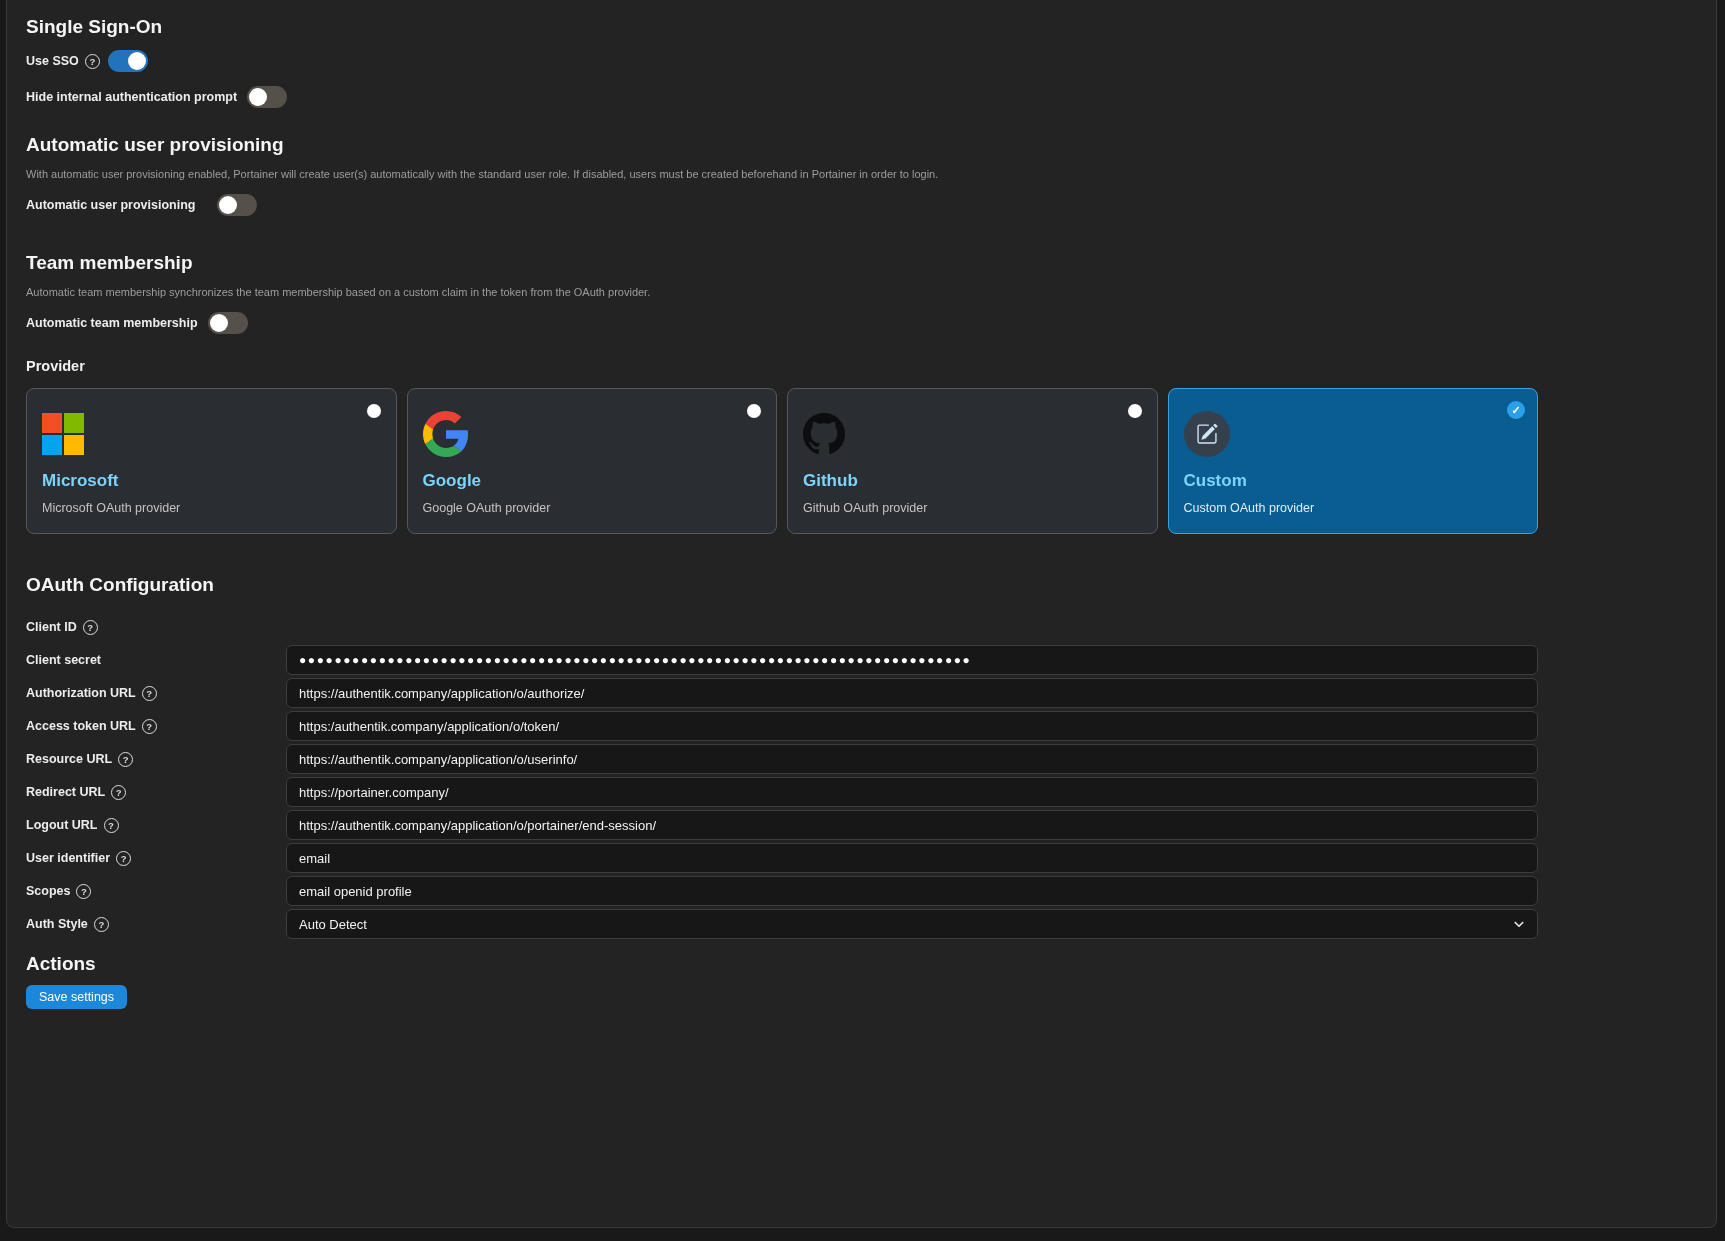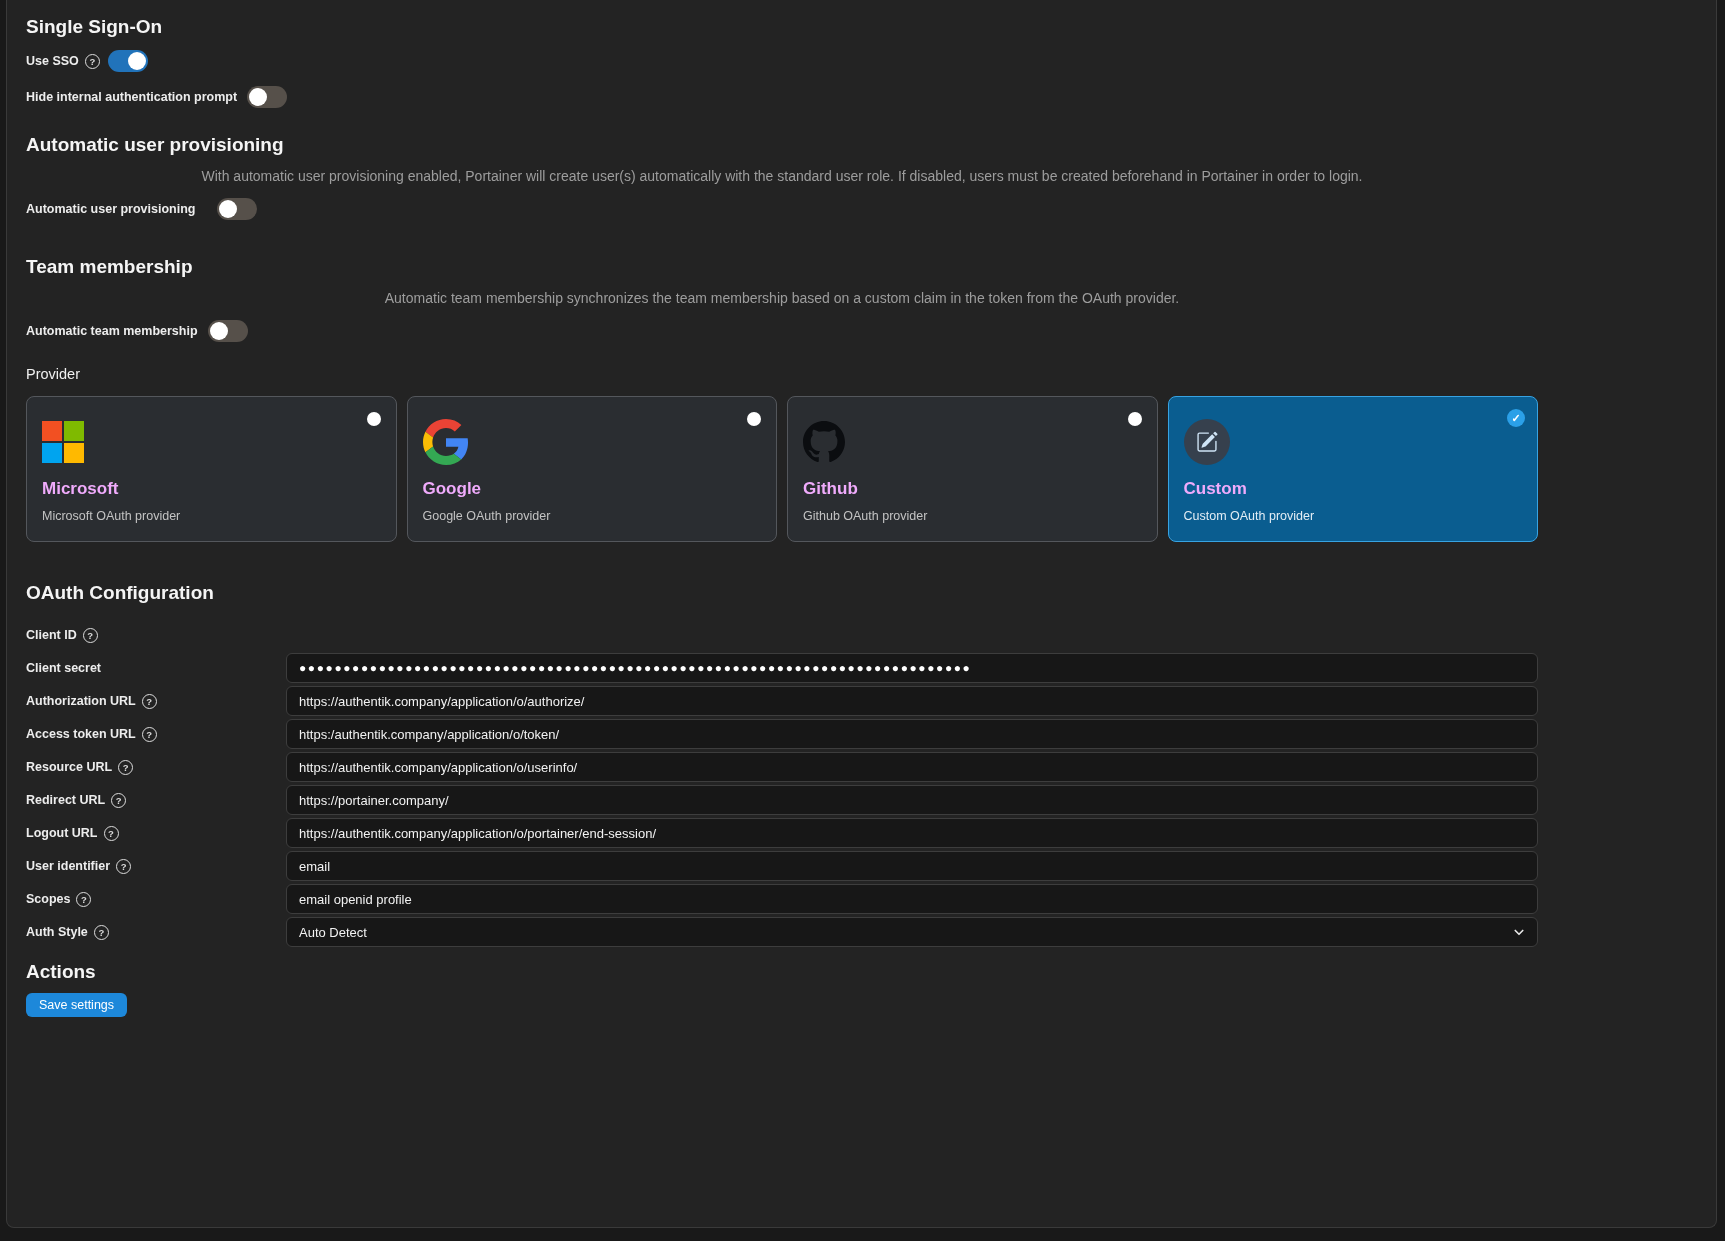--- a/index.html
+++ b/index.html
@@ -6,22 +6,22 @@
   html,body { width:1725px; height:1241px; background:#191919; overflow:hidden;
               font-family:"Liberation Sans", sans-serif; }
   .panel {
     position:absolute; left:6px; top:0; width:1711px; height:1228px;
     background:#232323; border:1px solid #3a3a3a; border-top:none;
     border-radius:0 0 8px 8px;
   }
   .content { padding:16px 178px 0 19px; }
 
   .h-section { color:#f5f5f5; font-size:19px; font-weight:bold; }
-  .h-sub     { color:#f0f0f0; font-size:14.5px; font-weight:normal; }
-  .desc      { color:#9d9d9d; font-size:14px; margin-top:12px;text-align:center; }
+  .h-sub     { color:#f0f0f0; font-size:14.5px; font-weight:bold; }
+  .desc      { color:#9d9d9d; font-size:11px; margin-top:12px; }
 
   .row { display:flex; align-items:center; }
   .lbl { color:#ededed; font-size:12.5px; font-weight:bold; }
 
   .help {
     display:inline-flex; align-items:center; justify-content:center;
     width:15px; height:15px; margin-left:6px; border:1.4px solid #dcdcdc;
     border-radius:50%; color:#dcdcdc; font-size:9.5px; font-weight:bold;
     flex:none;
   }
@@ -29,21 +29,21 @@
   .toggle { position:relative; width:40px; height:22px; border-radius:11px;
             background:#56504a; flex:none; cursor:pointer; }
   .toggle .knob { position:absolute; top:2px; left:2px; width:18px; height:18px;
                   border-radius:50%; background:#fff; }
   .toggle.on { background:#2173ba; }
   .toggle.on .knob { left:auto; right:2px; }
 
   .cards { display:grid; grid-template-columns:repeat(4,1fr); gap:10px; margin-top:14px; }
   .card { position:relative; height:146px; background:#2a2d31; border:1px solid #54575c;
           border-radius:8px; padding:22px 16px 0 15px; cursor:pointer; }
-  .card-title { color:#f0abfc; font-size:17px; font-weight:bold; margin-top:14px; }
+  .card-title { color:#7dd3fc; font-size:17px; font-weight:bold; margin-top:14px; }
   .card-sub   { color:#c3c3c3; font-size:12.5px; margin-top:10px; }
   .card.selected { background:#0a5d90; border-color:#37a3e2; }
   .card.selected .card-sub { color:#e2edf5; }
   .radio-dot { position:absolute; top:15px; right:15px; width:14px; height:14px;
                border-radius:50%; background:#fff; }
   .check-badge { position:absolute; top:12px; right:12px; width:18px; height:18px;
                  border-radius:50%; background:#2ba0e8; color:#fff; font-size:11px;
                  font-weight:bold; display:flex; align-items:center; justify-content:center; }
   .logo-box { height:46px; display:flex; align-items:center; }
   .ms-grid { display:grid; grid-template-columns:20px 20px; grid-template-rows:20px 20px; gap:2px; }

